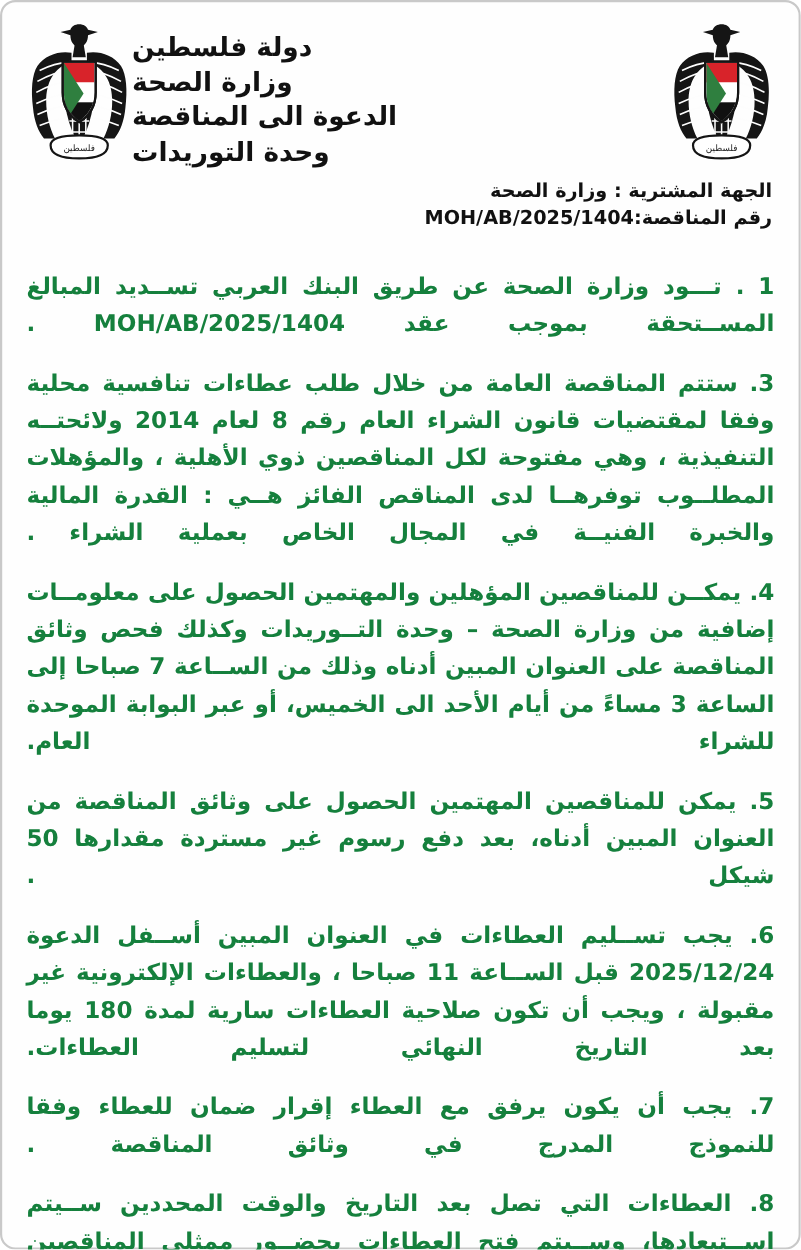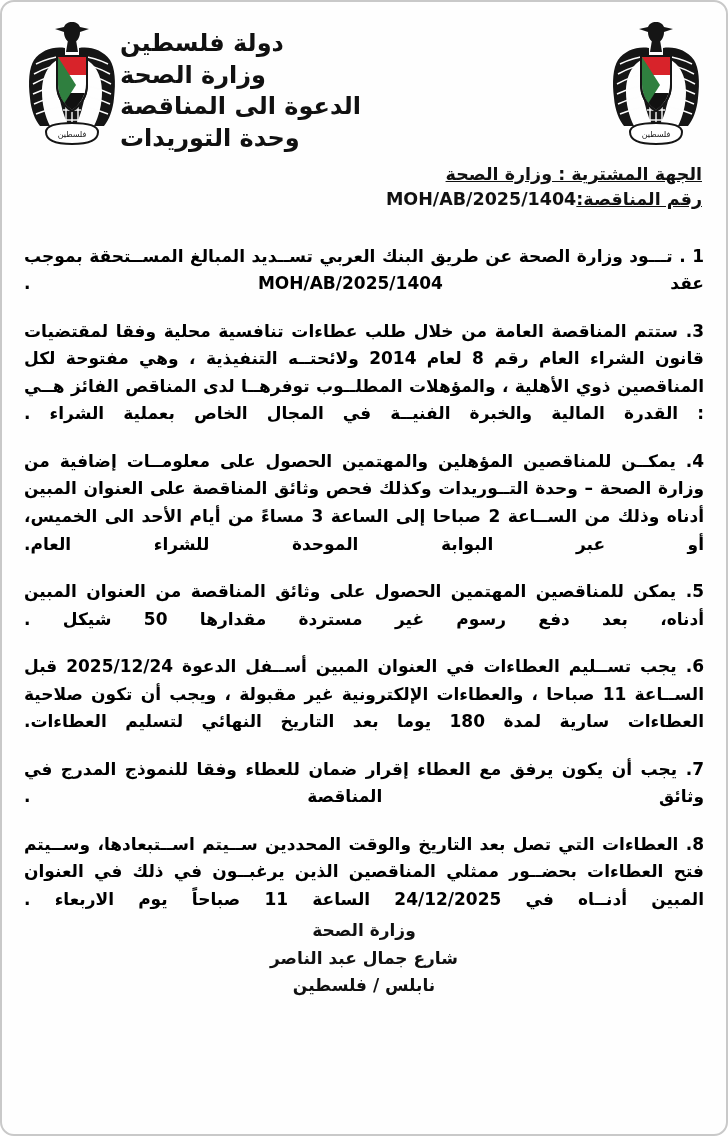--- a/index.html
+++ b/index.html
@@ -63,42 +63,41 @@
     direction: rtl;
     text-align: right;
     padding: 2px 10px 0 10px;
     margin-top: -6px;
   }
   .meta-line {
     font-size: 17.5px;
     font-weight: bold;
     line-height: 1.45;
     color: #111;
-    text-decoration: underline;
   }
   .ltr-inline {
     direction: ltr;
     unicode-bidi: isolate;
     display: inline-block;
   }
 
   
   .clauses {
     direction: rtl;
     text-align: justify;
     text-align-last: justify;
     padding: 6px 8px 0 8px;
     margin-top: 4px;
   }
   .clause {
     display: block;
-    font-size: 17px;
+    font-size: 21px;
     font-weight: bold;
     line-height: 1.62;
-    color: #000000;
+    color: #15803d;
     margin-bottom: 1px;
     text-align: justify;
     text-align-last: justify;
     margin-top: 20px;
   }
   .clause .num {
     font-weight: bold;
   }
 
   
@@ -239,21 +238,21 @@
   <div class="meta">
     <div class="meta-line">الجهة المشترية : وزارة الصحة</div>
     <div class="meta-line">
       <span>رقم المناقصة:</span><span class="ltr-inline">MOH/AB/2025/1404</span>
     </div>
   </div>
 
   <div class="clauses">
     <p class="clause"><span class="num">1 .</span> <span>تـــود وزارة الصحة عن طريق البنك العربي تســديد المبالغ المســتحقة  بموجب عقد   MOH/AB/2025/1404 .</span></p>
     <p class="clause"><span class="num">3.</span> <span>ستتم المناقصة العامة من خلال طلب عطاءات تنافسية  محلية وفقا لمقتضيات قانون الشراء العام رقم 8 لعام 2014 ولائحتــه التنفيذية ، وهي مفتوحة لكل المناقصين ذوي الأهلية ، والمؤهلات المطلــوب توفرهــا لدى المناقص الفائز هــي : القدرة المالية والخبرة الفنيــة في المجال الخاص بعملية الشراء .</span></p>
-    <p class="clause"><span class="num">4.</span> <span>يمكــن للمناقصين المؤهلين والمهتمين الحصول على معلومــات إضافية من وزارة الصحة – وحدة التــوريدات  وكذلك فحص وثائق المناقصة على العنوان المبين أدناه وذلك من الســاعة  2 صباحا إلى الساعة 3 مساءً  من أيام الأحد الى الخميس، أو عبر البوابة الموحدة للشراء العام.</span></p>
+    <p class="clause"><span class="num">4.</span> <span>يمكــن للمناقصين المؤهلين والمهتمين الحصول على معلومــات إضافية من وزارة الصحة – وحدة التــوريدات  وكذلك فحص وثائق المناقصة على العنوان المبين أدناه وذلك من الســاعة  7 صباحا إلى الساعة 3 مساءً  من أيام الأحد الى الخميس، أو عبر البوابة الموحدة للشراء العام.</span></p>
     <p class="clause"><span class="num">5.</span> <span>يمكن للمناقصين المهتمين الحصول على وثائق المناقصة من العنوان المبين أدناه، بعد دفع رسوم غير مستردة مقدارها 50 شيكل .</span></p>
     <p class="clause"><span class="num">6.</span> <span>يجب تســليم العطاءات في العنوان المبين أســفل الدعوة  2025/12/24  قبل الســاعة 11 صباحا ، والعطاءات الإلكترونية غير مقبولة ، ويجب أن تكون صلاحية العطاءات سارية لمدة 180  يوما بعد التاريخ النهائي لتسليم العطاءات.</span></p>
     <p class="clause"><span class="num">7.</span> <span>يجب أن يكون يرفق مع العطاء إقرار ضمان للعطاء وفقا للنموذج المدرج في وثائق المناقصة  .</span></p>
     <p class="clause"><span class="num">8.</span> <span>العطاءات التي تصل بعد التاريخ والوقت المحددين ســيتم اســتبعادها، وســيتم فتح العطاءات بحضــور ممثلي المناقصين الذين يرغبــون في ذلك في العنوان المبين أدنــاه في 24/12/2025 الساعة 11 صباحاً يوم  الاربعاء .</span></p>
   </div>
 
   <div class="address">
     <div class="address-line">وزارة الصحة</div>
     <div class="address-line">شارع جمال عبد الناصر</div>
     <div class="address-line">نابلس / فلسطين</div>

